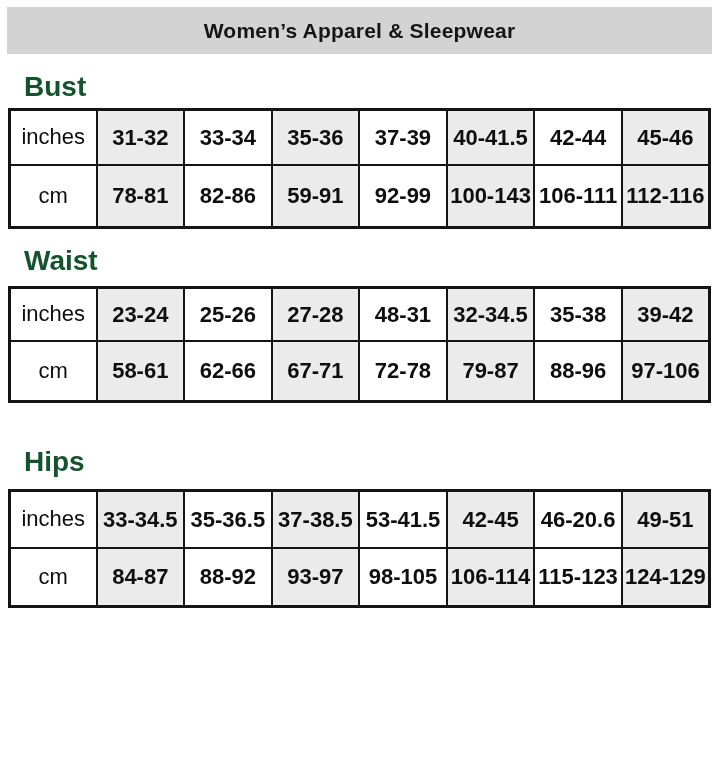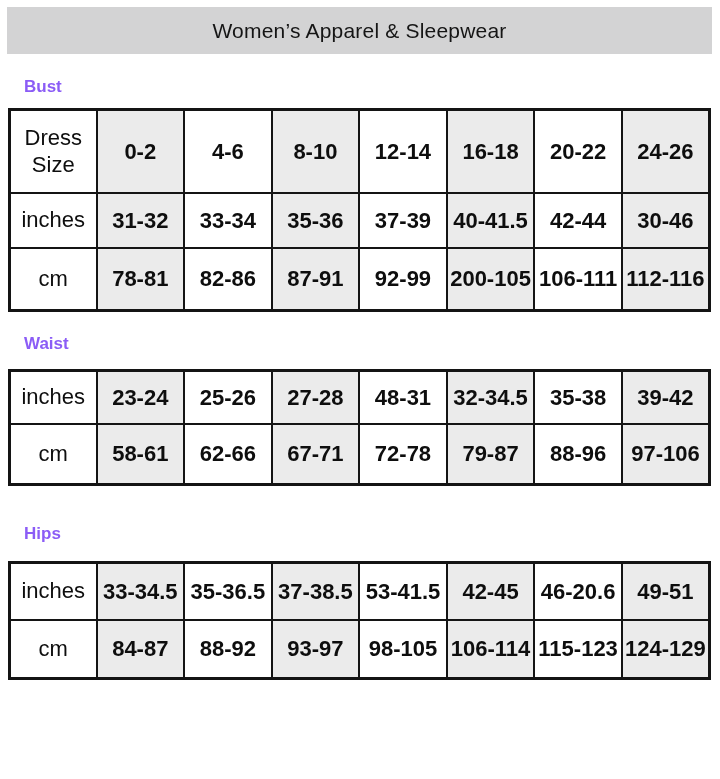--- a/index.html
+++ b/index.html
@@ -7,27 +7,27 @@
     width:720px;height:779px;
     font-family:"Liberation Sans","DejaVu Sans",sans-serif;
     color:#111;
     -webkit-font-smoothing:antialiased;
   }
   .band{
     margin:7px 0 0 7px;width:705px;height:47px;
     background:#d3d3d4;
     display:flex;align-items:center;justify-content:center;
   }
-  .band-title{font-size:21px;font-weight:400;letter-spacing:.2px;color:#151515;}
+  .band-title{font-size:21px;font-weight:700;letter-spacing:.2px;color:#151515;}
   h2.section-heading{
-    font-size:17px;line-height:28px;font-weight:700;color:#8b5cf6;
+    font-size:28px;line-height:28px;font-weight:700;color:#14532d;
   }
   h2.h-bust {margin:19px 0 7px 24px;}
   h2.h-waist{margin:18px 0 11px 24px;}
-  h2.h-hips {margin:34px 0 13px 24px;}
+  h2.h-hips {margin:45px 0 13px 24px;}
   table.size-table{
     margin-left:8px;width:703px;
     border-collapse:collapse;table-layout:fixed;
     border:3px solid #141414;
   }
   .size-table td{
     border:2px solid #141414;
     text-align:center;vertical-align:middle;
     padding:0;overflow:hidden;
     font-size:22px;font-weight:700;color:#0e0e0e;
@@ -64,48 +64,37 @@
     <col style="width:87px">
       <col>
       <col>
       <col>
       <col>
       <col>
       <col>
       <col>
   </colgroup>
   <tbody>
-  <tr class="r-dress">
-    <td class="lbl">Dress
-Size</td>
-    <td class="g">0-2</td>
-    <td>4-6</td>
-    <td class="g">8-10</td>
-    <td>12-14</td>
-    <td class="g">16-18</td>
-    <td>20-22</td>
-    <td class="g">24-26</td>
-  </tr>
   <tr class="r-bi">
     <td class="lbl">inches</td>
     <td class="g">31-32</td>
     <td>33-34</td>
     <td class="g">35-36</td>
     <td>37-39</td>
     <td class="g">40-41.5</td>
     <td>42-44</td>
-    <td class="g">30-46</td>
+    <td class="g">45-46</td>
   </tr>
   <tr class="r-bc">
     <td class="lbl">cm</td>
     <td class="g">78-81</td>
     <td>82-86</td>
-    <td class="g">87-91</td>
+    <td class="g">59-91</td>
     <td>92-99</td>
-    <td class="g">200-105</td>
+    <td class="g">100-143</td>
     <td>106-111</td>
     <td class="g">112-116</td>
   </tr>
 </tbody>
   </table>
 
 <h2 class="section-heading h-waist">Waist</h2>
 
 <table class="size-table">
   <colgroup>

